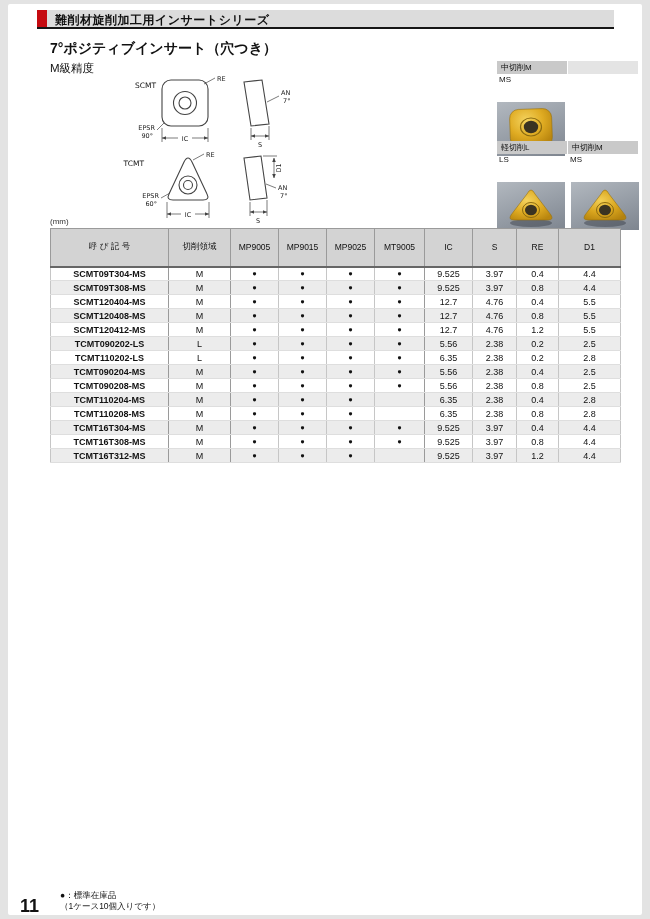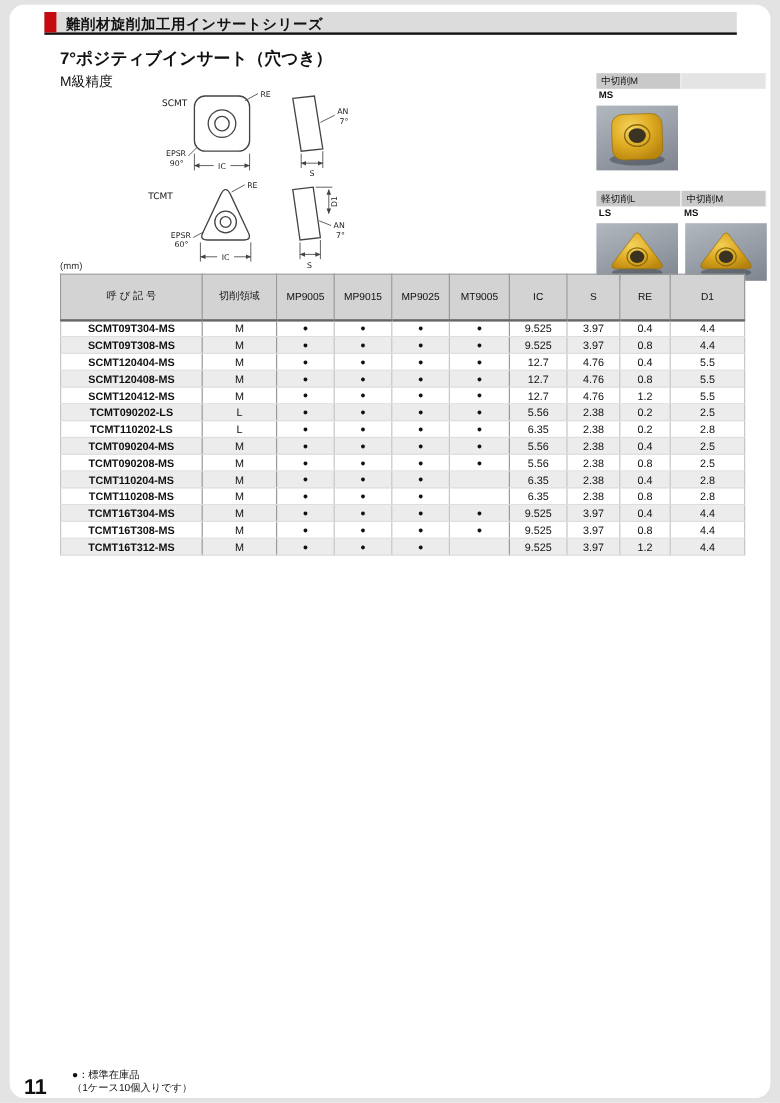--- a/index.html
+++ b/index.html
@@ -4,21 +4,21 @@
 <style>
   * { margin:0; padding:0; box-sizing:border-box; }
   html,body { width:650px; height:919px; }
   body {
     background:#e3e3e3;
     font-family:"Liberation Sans","DejaVu Sans",sans-serif;
     position:relative; overflow:hidden; color:#111;
   }
   .page {
     position:absolute; left:8px; top:4px; width:634px; height:911px;
-    background:#ffffff; border-radius:12px;
+    background:#ffffff; border-radius:2px;
   }
 
   
   .series-bar {
     position:absolute; left:29px; top:6px; width:577px; height:19px;
     background:#dcdcdc; border-bottom:2px solid #151515;
   }
   .series-red { position:absolute; left:0; top:0; width:10px; height:17px; }
   .series-title {
     position:absolute; left:18px; top:2px; font-size:12px; font-weight:bold;
@@ -32,28 +32,28 @@
   .diagrams { position:absolute; left:50px; top:70px; }
   .shape { fill:#ffffff; stroke:#444; stroke-width:1.1; }
   .dim   { stroke:#444; stroke-width:0.7; fill:none; }
   svg text { font-family:"DejaVu Sans",sans-serif; }
   .dtext { font-size:6.5px; fill:#222; }
   .dname { font-size:7.5px; fill:#111; }
 
   
   .photo-group { position:absolute; width:142px; }
   .pg1 { left:489px; top:57px; }
-  .pg2 { left:489px; top:137px;margin-top:18px; }
+  .pg2 { left:489px; top:137px; }
   .ph-row { display:flex; }
   .ph-cell {
     width:72px; height:13px; font-size:8px; line-height:13px; padding-left:4px;
     background:#c9c9c9; border-right:1px solid #ffffff; overflow:hidden; white-space:nowrap;
   }
   .ph-cell.empty { background:#e4e4e4; }
-  .ph-grade { width:71px; height:14px; font-size:8px; line-height:12px; padding-left:2px; font-weight:bold; }
+  .ph-grade { width:71px; height:28px; font-size:8px; line-height:12px; padding-left:2px; font-weight:normal; }
   .ph-photos { display:flex; gap:6px; }
   .photo {
     width:68px; height:54px;
     background:linear-gradient(160deg,#b2b8bf 0%, #959ca5 55%, #7e858f 100%);
   }
   .photo.small { height:48px; }
 
   .unit-label { position:absolute; left:42px; top:213px; width:570px; font-size:8px; color:#333; }
 
   

